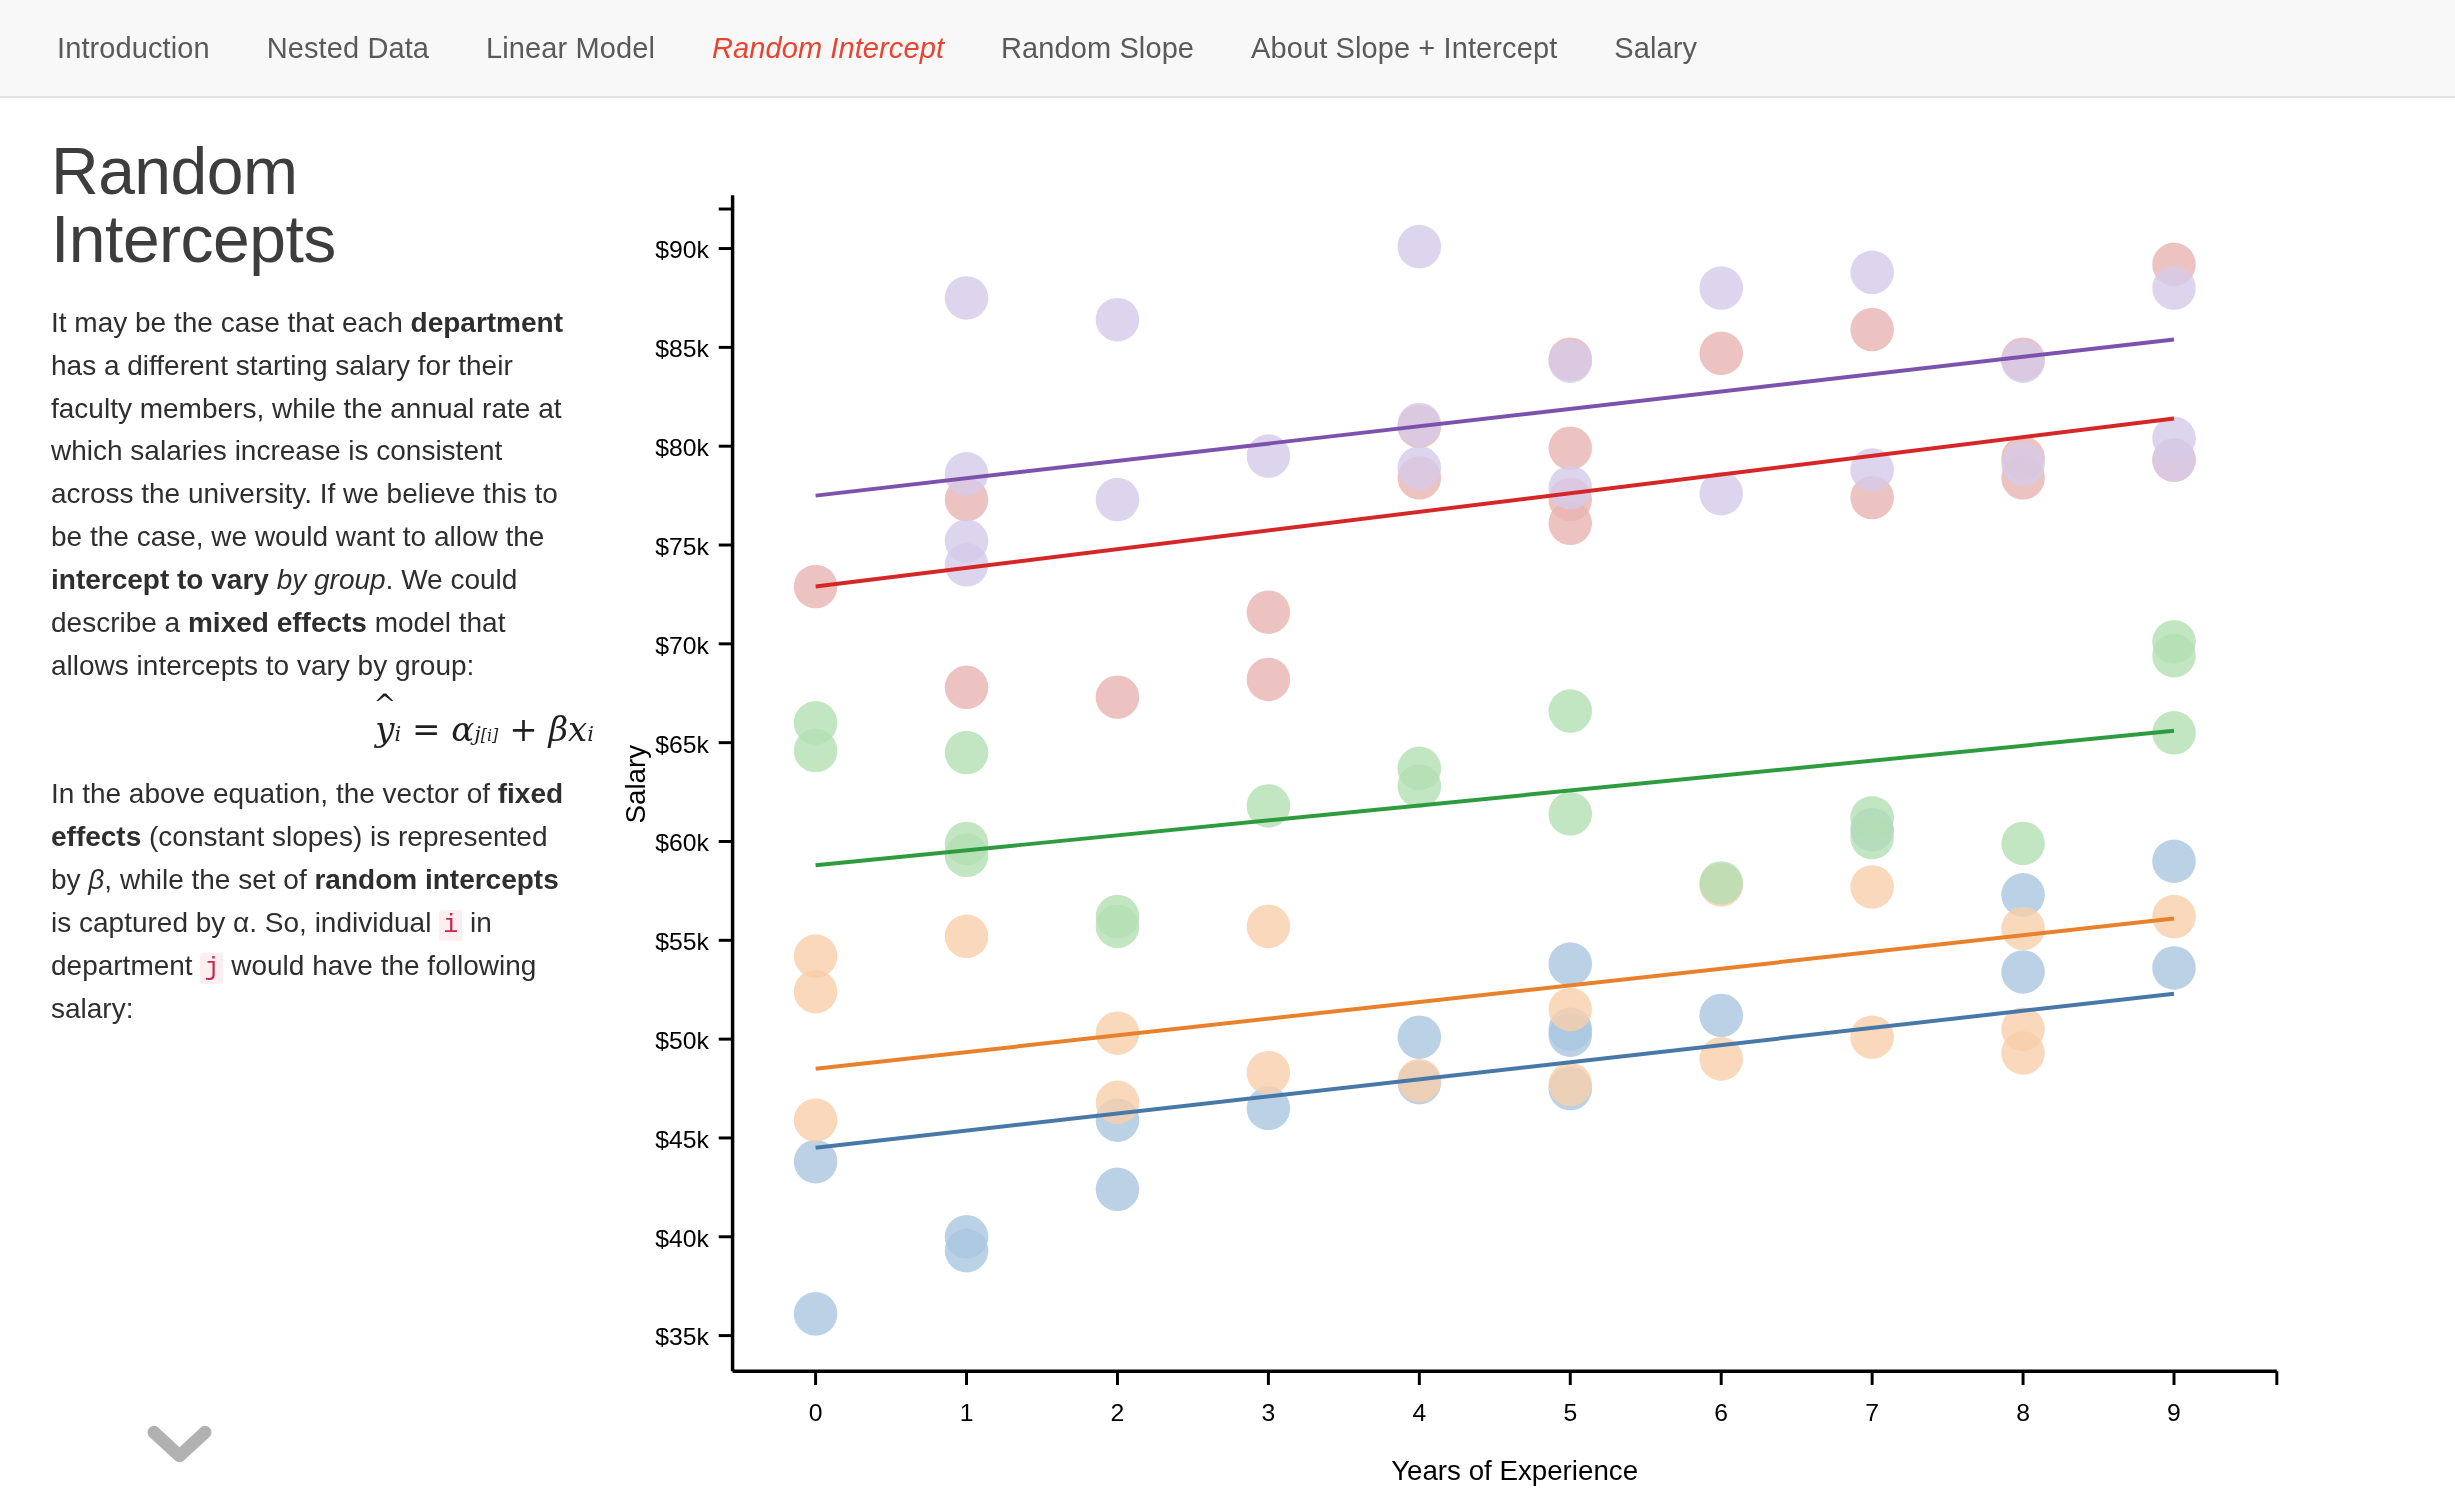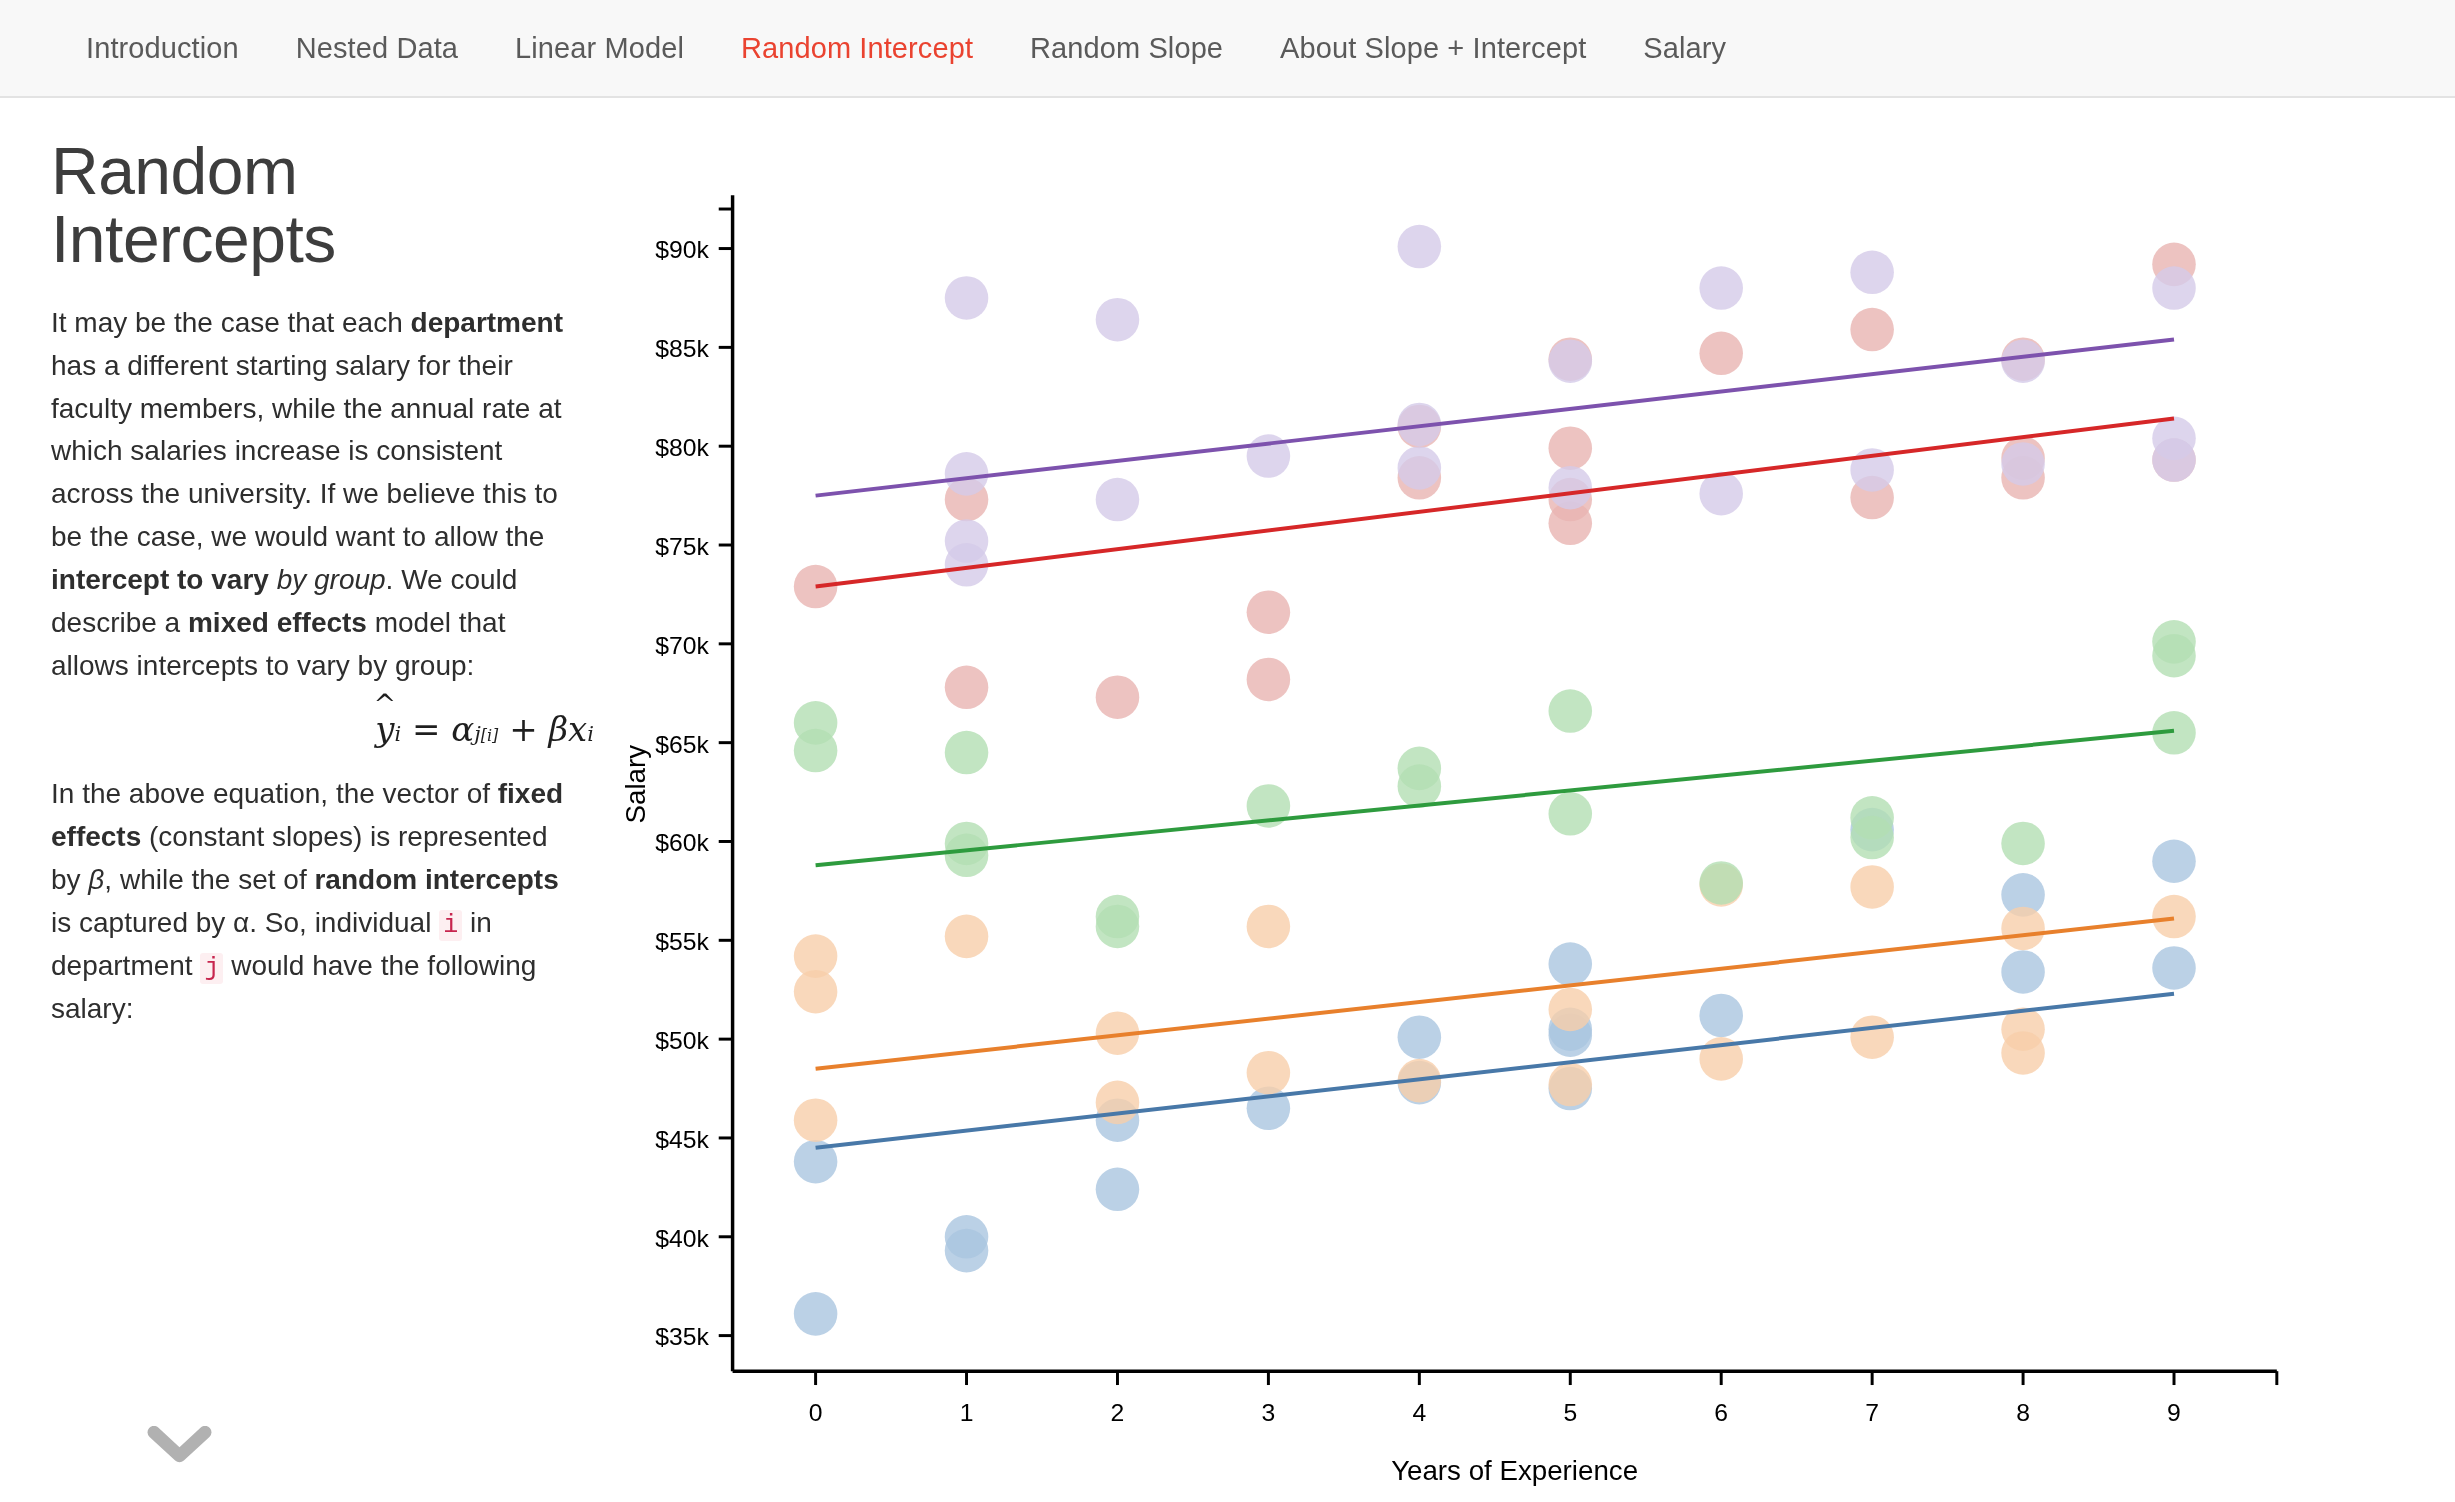--- a/index.html
+++ b/index.html
@@ -12,31 +12,31 @@
     overflow: hidden;
   }
 
   
   #navbar {
     height: 98px;
     background: #f8f8f8;
     border-bottom: 2px solid #e3e3e3;
     display: flex;
     align-items: center;
-    padding-left: 86px;
+    padding-left: 57px;
   }
   .nav-item {
     font-size: 29px;
     color: #5a5a5a;
     margin-right: 57px;
     white-space: nowrap;
     cursor: pointer;
     letter-spacing: 0.1px;
   }
-  .nav-item.active { color: #ea4330; }
+  .nav-item.active { color: #ea4330; font-style: italic; }
 
   
   #content {
     display: flex;
     height: 1405px;
     position: relative;
   }
 
   
   #left-col {

